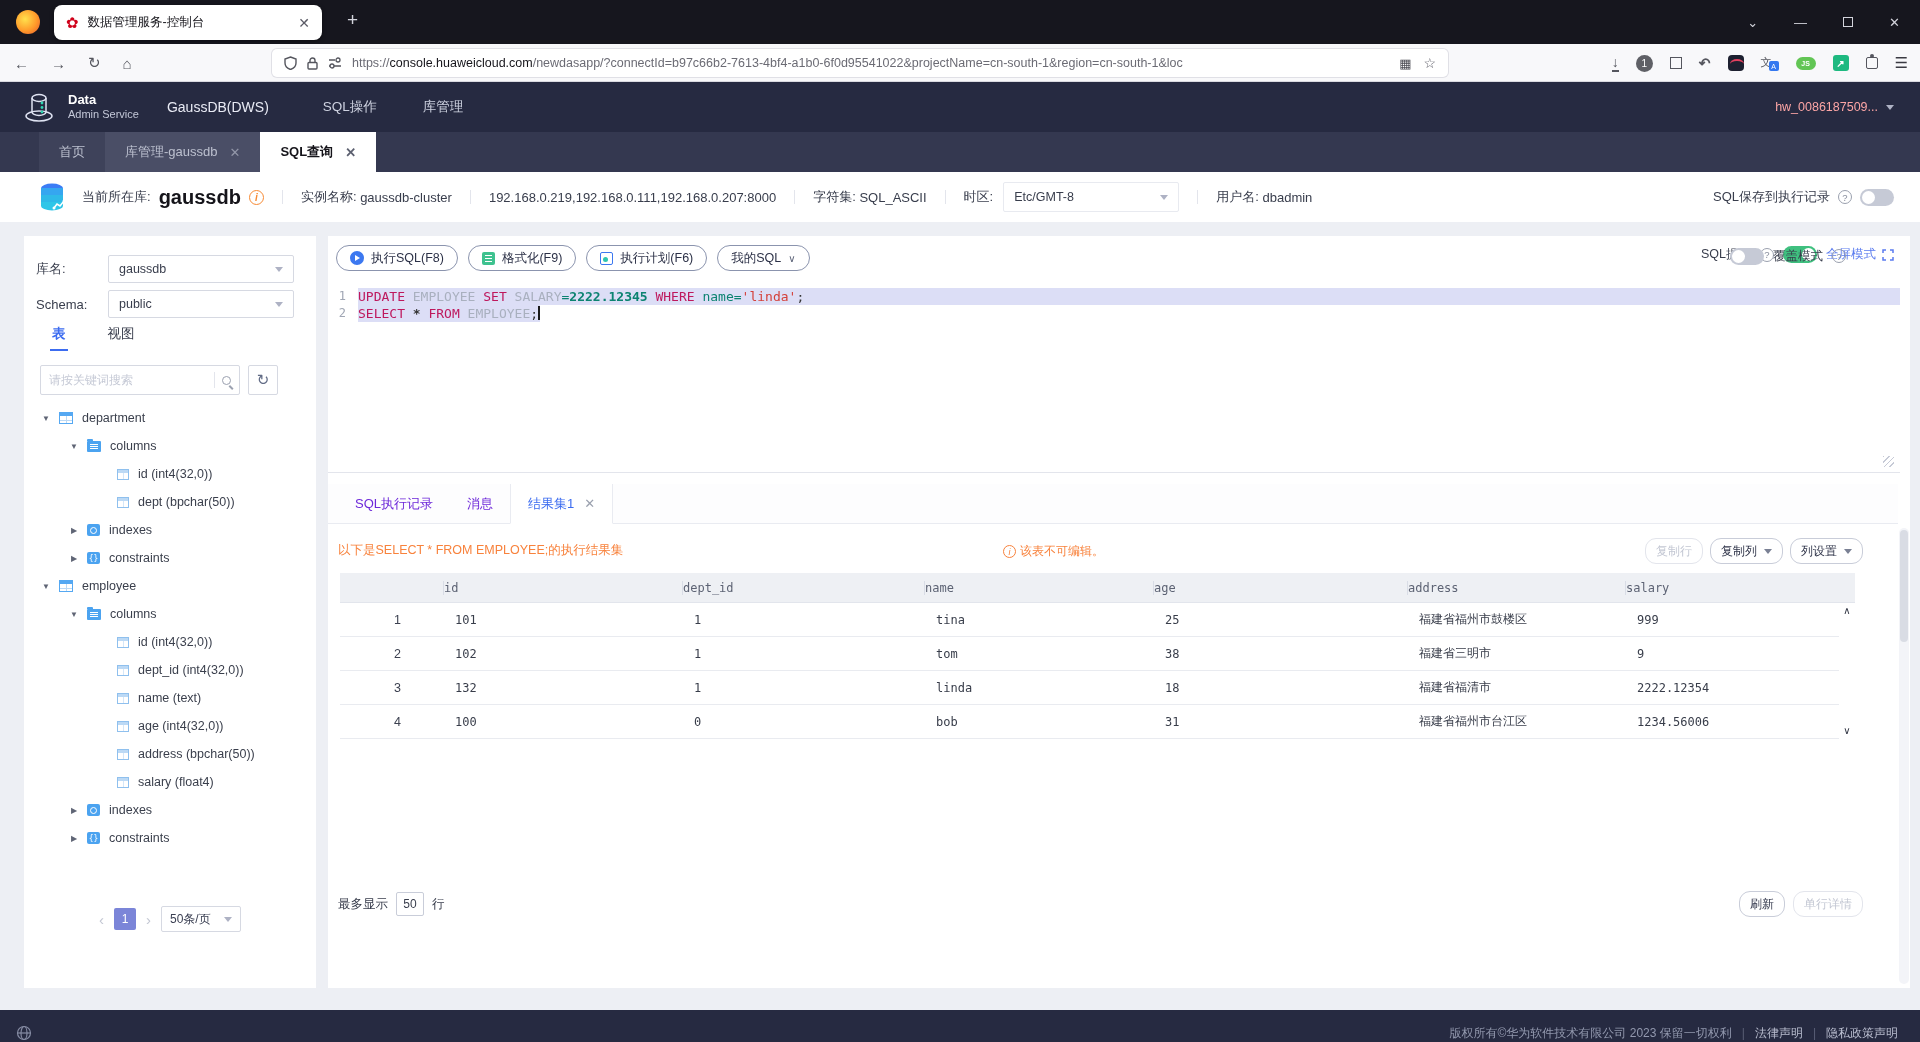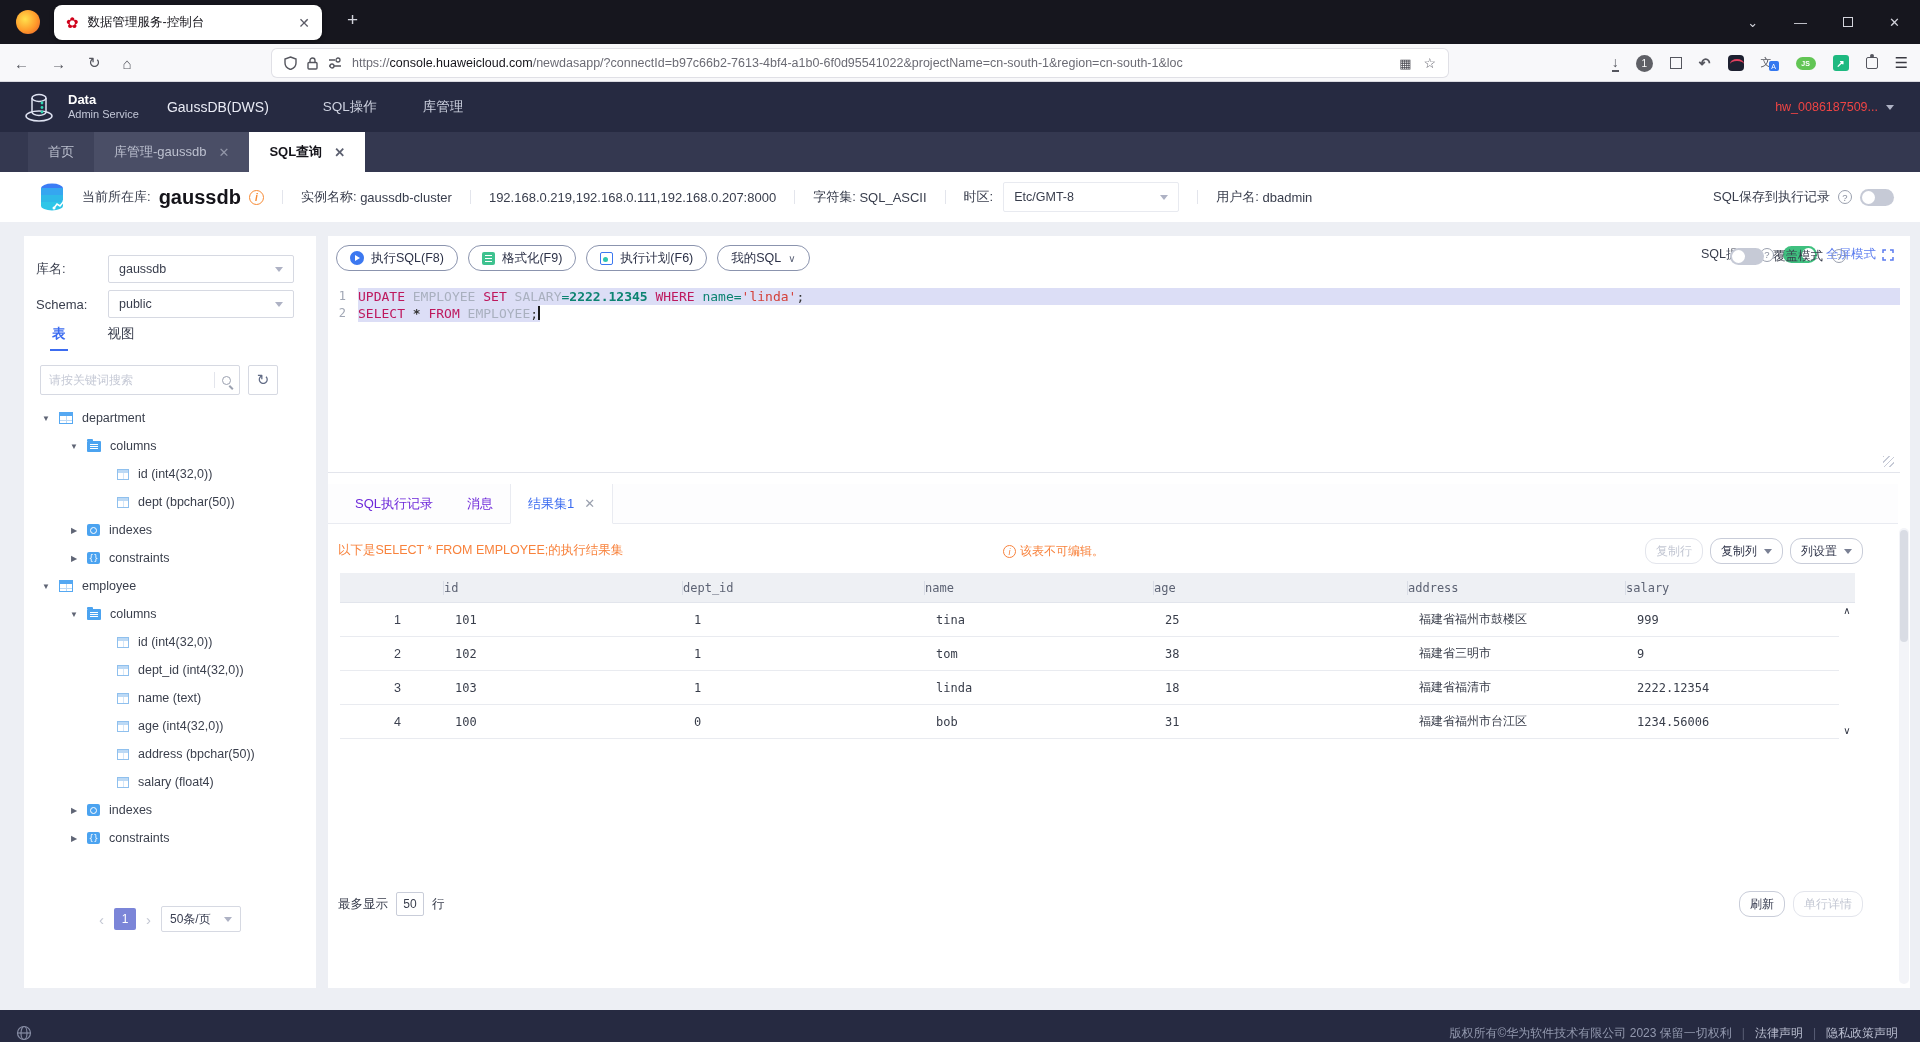--- a/index.html
+++ b/index.html
@@ -55,27 +55,27 @@
   
   #appheader { position:absolute; left:0; top:82px; width:1920px; height:50px; background:#262a41;
     display:flex; align-items:center; }
   .logo-svg { margin-left:22px; }
   .brand { margin-left:10px; line-height:1.15; }
   .brand .b1 { font-size:13px; font-weight:bold; color:#fff; }
   .brand .b2 { font-size:11px; color:#c4c8d8; }
   .product { margin-left:28px; font-size:14px; color:#e8eaf4; }
   .topnav { margin-left:54px; display:flex; gap:46px; font-size:13.5px; color:#ced2e0; }
   .account { position:absolute; right:26px; display:flex; align-items:center; gap:8px;
-    font-size:12.5px; color:#ef4444; }
+    font-size:12.5px; color:#fca5a5; }
   .caret-dn { width:0; height:0; border-left:4px solid transparent; border-right:4px solid transparent;
     border-top:5px solid #aeb2c4; }
 
   
   #pagetabs { position:absolute; left:0; top:132px; width:1920px; height:40px; background:#343850;
-    display:flex; align-items:stretch; padding-left:28px; }
+    display:flex; align-items:stretch; padding-left:39px; }
   .ptab { display:flex; align-items:center; padding:0 20px; font-size:13px; color:#bcc0cf; gap:12px; white-space:nowrap; }
   .ptab .x { font-size:13px; color:#9296a8; }
   .ptab.t0 { background:#3e425a; }
   .ptab.t1 { background:#4a4e66; }
   .ptab.active { background:#fff; color:#15141a; font-weight:bold; }
   .ptab.active .x { color:#5c6070; }
 
   
   #infobar { position:absolute; left:0; top:172px; width:1920px; height:50px; background:#fff;
     display:flex; align-items:center; font-size:13px; color:#383d4c; }
@@ -613,21 +613,21 @@
           <span class="cell rn">2</span>
           <span class="cell">102</span>
           <span class="cell">1</span>
           <span class="cell">tom</span>
           <span class="cell">38</span>
           <span class="cell">福建省三明市</span>
           <span class="cell">9</span>
         </div>
         <div class="rt-row">
           <span class="cell rn">3</span>
-          <span class="cell">103</span>
+          <span class="cell">132</span>
           <span class="cell">1</span>
           <span class="cell">linda</span>
           <span class="cell">18</span>
           <span class="cell">福建省福清市</span>
           <span class="cell">2222.12354</span>
         </div>
         <div class="rt-row">
           <span class="cell rn">4</span>
           <span class="cell">100</span>
           <span class="cell">0</span>

